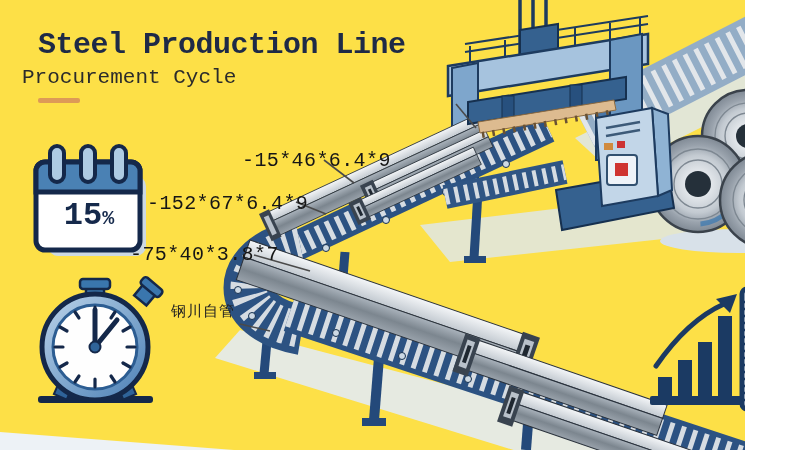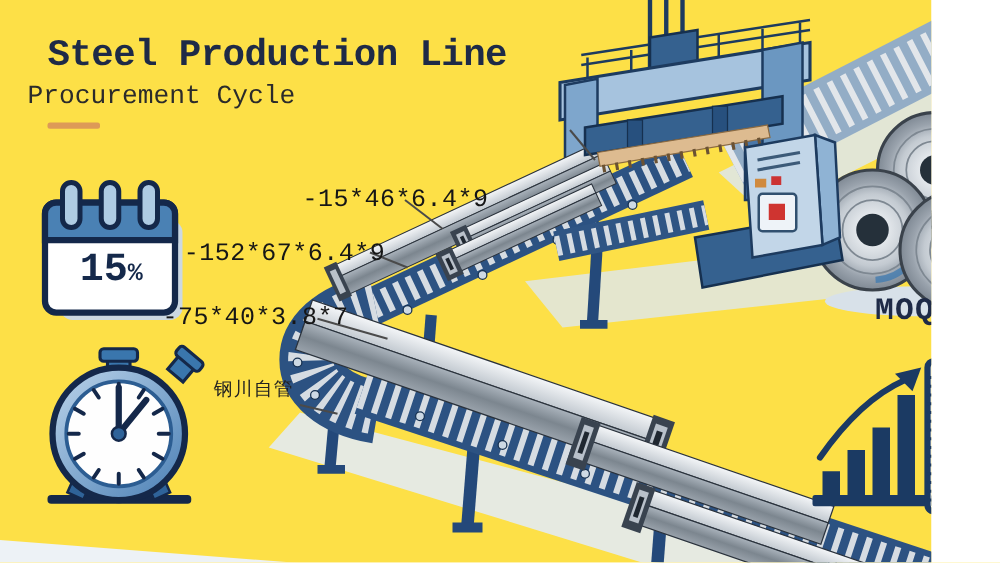--- a/index.html
+++ b/index.html
@@ -308,14 +308,13 @@
   <div class="txt subtitle">Procurement Cycle</div>
   <div class="underline"></div>
 
   <div class="txt spec spec1">-15*46*6.4*9</div>
   <div class="txt spec spec2">-152*67*6.4*9</div>
   <div class="txt spec spec3">-75*40*3.8*7</div>
   <div class="txt spec specnote">钢川自管</div>
 
   <div class="txt caltext"><span class="num">15</span><span class="pct">%</span></div>
 
-  <div class="txt moq">MOQ</div>
 </div>
 
 </body></html>

